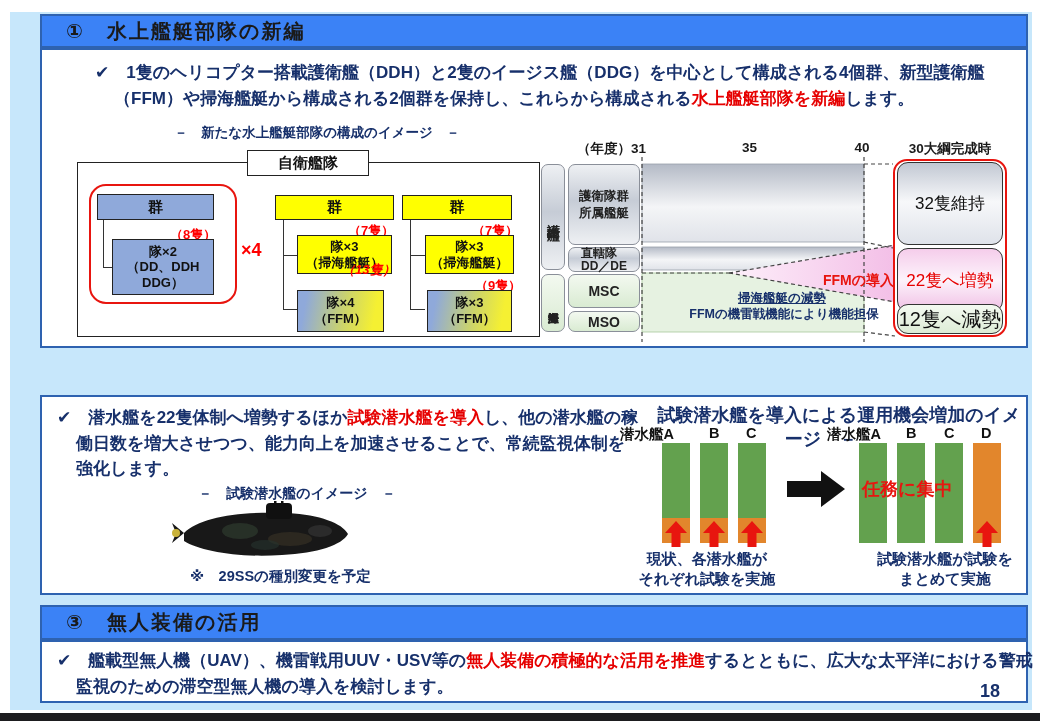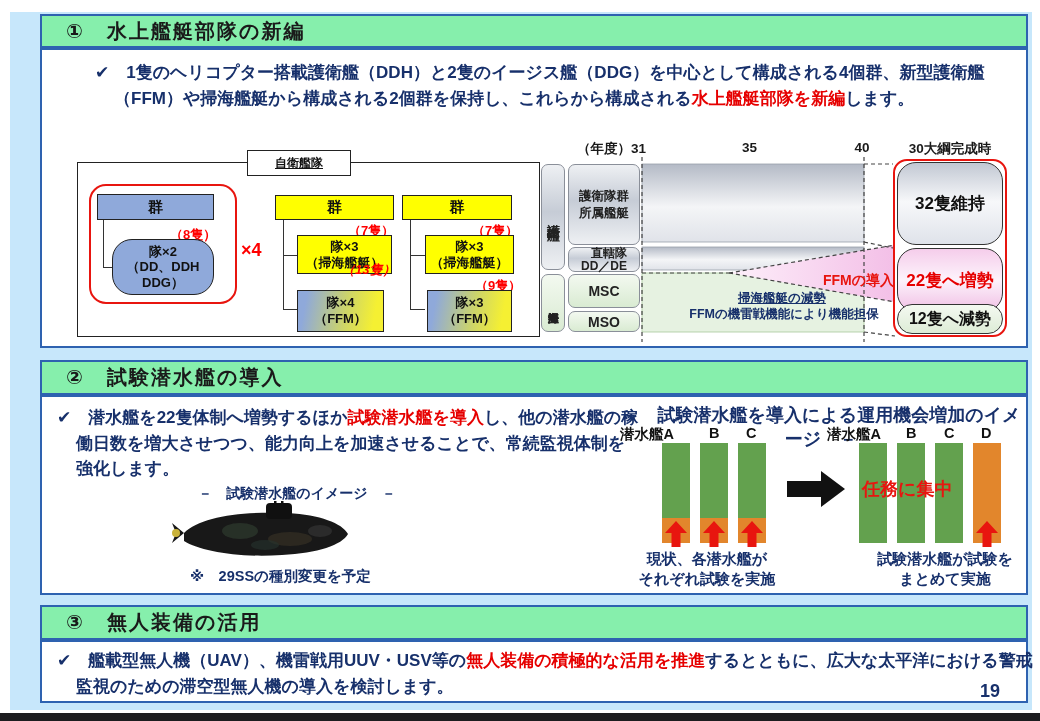--- a/index.html
+++ b/index.html
@@ -1,48 +1,48 @@
 <!DOCTYPE html>
 <html><head>
 <meta charset="utf-8">
 <style>
   html,body{margin:0;padding:0;}
   body{font-family:"Liberation Sans","DejaVu Sans",sans-serif;background:#ffffff;}
   #page{position:relative;width:1040px;height:721px;background:#ffffff;overflow:hidden;}
   .abs{position:absolute;}
   .slide-bg{left:10px;top:12px;width:1022px;height:698px;background:#c7e7fb;}
   .bottom-bar{left:0;top:713px;width:1040px;height:8px;background:#1d1d1f;}
-  .sec-header{left:40px;width:988px;height:34px;background:#86efac;border:2px solid #2e62b0;
+  .sec-header{left:40px;width:988px;height:34px;background:#3b82f6;border:2px solid #2e62b0;
     box-sizing:border-box;display:flex;align-items:center;padding-left:24px;
     font-size:20px;font-weight:600;color:#1a1a1a;letter-spacing:2px;}
   .sec-box{left:40px;width:988px;background:#ffffff;border:2px solid #2e62b0;box-sizing:border-box;}
   .para{font-size:17px;font-weight:700;color:#17306b;line-height:1.5;padding-left:19px;text-indent:-19px;}
   .red{color:#e60000;}
   .pre{white-space:pre-line;}
   .caption{font-size:13.5px;font-weight:600;color:#17306b;text-align:center;}
   
   .obox{border:1.5px solid #222;box-sizing:border-box;display:flex;align-items:center;justify-content:center;
     text-align:center;font-weight:700;color:#111;}
   .blue{background:#8fa9da;}
   .yellow{background:#ffff00;}
   .grad{background:linear-gradient(100deg,#8fa9da 10%,#ccd46a 55%,#f5f032 88%);}
   .cnt{color:#ff0000;font-weight:700;font-size:13px;}
   .elbow{border-left:1.5px solid #333;border-bottom:1.5px solid #333;box-sizing:border-box;}
   
   .tl-lab{background:linear-gradient(#eef0f3,#c6ccd6 45%,#eef0f3);border:1px solid #8a8f99;border-radius:7px;
-    box-sizing:border-box;display:flex;align-items:center;justify-content:center;text-align:right;
+    box-sizing:border-box;display:flex;align-items:center;justify-content:center;text-align:left;
     font-weight:700;color:#222;}
   .tl-green{background:linear-gradient(#f3f9f0,#d9ebd2);}
   .vert{writing-mode:vertical-rl;text-orientation:upright;letter-spacing:3px;}
   .axis{font-size:13.5px;font-weight:600;color:#1a1a1a;}
-  .out{border:1.5px solid #333;border-radius:19px;box-sizing:border-box;display:flex;align-items:center;
-    justify-content:center;font-weight:700;color:#111;}
+  .out{border:1.5px solid #333;border-radius:11px;box-sizing:border-box;display:flex;align-items:center;
+    justify-content:center;font-weight:400;color:#111;}
   .out1{background:linear-gradient(#c2c8d3,#f7f8fa 48%,#dfe3ea);font-size:17px;}
   .out2{background:linear-gradient(#f5cdeb,#fdf3fb 50%,#f0c0e5);font-size:17px;color:#e60000;}
-  .out3{background:linear-gradient(#f4f9f1,#ddecd6);font-size:16px;}
+  .out3{background:linear-gradient(#f4f9f1,#ddecd6);font-size:20px;}
   .out-frame{border:2.5px solid #e8150f;border-radius:14px;box-sizing:border-box;}
   .note-red{color:#e8150f;font-weight:800;font-size:14px;padding-left:25px;}
   .note-navy{color:#17306b;font-weight:600;font-size:12.5px;text-align:center;}
   
   .bar{width:28px;height:100px;}
   .bar-g{background:#63a14e;}
   .bar-o{background:#e2862c;}
   .bar-lab{font-size:14.5px;font-weight:700;color:#111;}
   .cap2{font-size:15px;font-weight:700;color:#17306b;text-align:center;line-height:1.3;}
 </style>
@@ -54,20 +54,21 @@
   <div class="abs bottom-bar"></div>
 
   <div class="abs sec-header" style="top:14px;">
     <span>①　水上艦艇部隊の新編</span>
   </div>
   <div class="abs sec-box" style="top:48px;height:300px;">
 
     <div class="abs para" style="left:53px;top:10px;width:922px;">
       <span>✔</span><span>　1隻のヘリコプター搭載護衛艦（DDH）と2隻のイージス艦（DDG）を中心として構成される4個群、新型護衛艦（FFM）や掃海艦艇から構成される2個群を保持し、これらから構成される</span><span class="red">水上艦艇部隊を新編</span><span>します。</span>
     </div>
+    <div class="abs caption" style="left:110px;top:74px;width:330px;">－　新たな水上艦艇部隊の構成のイメージ　－</div>
 
     <svg class="abs" style="left:0;top:0;" width="984" height="296" viewBox="0 0 984 296">
       <defs>
         <linearGradient id="gv" x1="0" y1="0" x2="0" y2="1">
           <stop offset="0" stop-color="#b4bac6"></stop>
             <stop offset="0.55" stop-color="#f4f5f7"></stop>
             <stop offset="1" stop-color="#e0e3e9"></stop>
         </linearGradient>
         <linearGradient id="pk" x1="0" y1="0" x2="1" y2="0">
           <stop offset="0" stop-color="#fdeffa"></stop>
@@ -84,32 +85,32 @@
         <path d="M822 114 H851"></path>
         <path d="M822 192 L851 198"></path>
         <path d="M687 223 L853 195"></path>
         <path d="M687 223 L853 252"></path>
         <path d="M600 223 H687"></path>
         <path d="M822 282 L853 286"></path>
       </g>
     </svg>
 
     <div class="abs" style="left:35px;top:112px;width:463px;height:175px;border:1.5px solid #222;box-sizing:border-box;"></div>
-    <div class="abs obox" style="left:205px;top:100px;width:104px;height:26px;background:#fff;font-size:12px;text-decoration:underline;">自衛艦隊</div>
+    <div class="abs obox" style="left:205px;top:100px;width:122px;height:26px;background:#fff;font-size:15px;">自衛艦隊</div>
 
     <div class="abs elbow" style="left:61px;top:170px;width:10px;height:48px;"></div>
     <div class="abs elbow" style="left:241px;top:170px;width:14px;height:36px;"></div>
     <div class="abs elbow" style="left:241px;top:170px;width:14px;height:90px;"></div>
     <div class="abs elbow" style="left:368px;top:170px;width:15px;height:36px;"></div>
     <div class="abs elbow" style="left:368px;top:170px;width:15px;height:90px;"></div>
 
     <div class="abs" style="left:47px;top:134px;width:148px;height:120px;border:2.2px solid #e8150f;border-radius:17px;box-sizing:border-box;"></div>
     <div class="abs obox blue" style="left:55px;top:144px;width:117px;height:26px;font-size:15px;">群</div>
     <div class="abs cnt" style="left:128px;top:176px;">（8隻）</div>
-    <div class="abs obox blue pre" style="left:70px;top:189px;width:102px;height:56px;font-size:13px;line-height:1.2;border-radius:20px;">隊×2
+    <div class="abs obox blue pre" style="left:70px;top:189px;width:102px;height:56px;font-size:13px;line-height:1.2;">隊×2
 （DD、DDH
 DDG）</div>
     <div class="abs" style="left:199px;top:190px;font-size:18px;font-weight:800;color:#ff0000;">×4</div>
 
     <div class="abs obox yellow" style="left:233px;top:145px;width:119px;height:25px;font-size:15px;">群</div>
     <div class="abs cnt" style="left:306px;top:172px;">（7隻）</div>
     <div class="abs obox yellow pre" style="left:255px;top:185px;width:95px;height:39px;font-size:13px;line-height:1.2;">隊×3
 （掃海艦艇）</div>
     <div class="abs cnt" style="left:300px;top:211px;font-style:italic;">（13隻）</div>
     <div class="abs obox grad pre" style="left:255px;top:240px;width:87px;height:42px;font-size:13px;line-height:1.2;">隊×4
@@ -140,23 +141,20 @@
     <div class="abs note-red" style="left:756px;top:222px;">FFMの導入</div>
     <div class="abs note-navy" style="left:640px;top:240px;width:200px;text-decoration:underline;">掃海艦艇の減勢</div>
     <div class="abs note-navy" style="left:622px;top:256px;width:240px;">FFMの機雷戦機能により機能担保</div>
 
     <div class="abs out-frame" style="left:851px;top:109px;width:114px;height:178px;"></div>
     <div class="abs out out1" style="left:855px;top:112px;width:106px;height:83px;">32隻維持</div>
     <div class="abs out out2" style="left:855px;top:198px;width:106px;height:64px;">22隻へ増勢</div>
     <div class="abs out out3" style="left:855px;top:254px;width:106px;height:30px;">12隻へ減勢</div>
   </div>
 
-  <div class="abs sec-header" style="top:360px;height:35px;">
-    <span>②　試験潜水艦の導入</span>
-  </div>
   <div class="abs sec-box" style="top:395px;height:200px;">
 
     <div class="abs para" style="left:15px;top:8px;width:565px;">
       <span>✔</span><span>　潜水艦を22隻体制へ増勢するほか</span><span class="red">試験潜水艦を導入</span><span>し、他の潜水艦の稼働日数を増大させつつ、能力向上を加速させることで、常続監視体制を強化します。</span>
     </div>
 
     <div class="abs caption" style="left:95px;top:88px;width:320px;font-size:14px;">－　試験潜水艦のイメージ　－</div>
 
     <svg class="abs" style="left:128px;top:104px;" width="185" height="64" viewBox="0 0 185 64">
       <path d="M14,32 C30,16 70,10 118,12 C150,14 172,22 178,33 C172,44 148,52 112,54 C68,57 30,50 14,40 Z" fill="#181818"></path>
@@ -221,14 +219,14 @@
 
   <div class="abs sec-header" style="top:605px;height:35px;">
     <span>③　無人装備の活用</span>
   </div>
   <div class="abs sec-box" style="top:640px;height:63px;">
     <div class="abs para" style="left:15px;top:6px;width:960px;">
       <span>✔</span><span>　艦載型無人機（UAV）、機雷戦用UUV・USV等の</span><span class="red">無人装備の積極的な活用を推進</span><span>するとともに、広大な太平洋における警戒監視のための滞空型無人機の導入を検討します。</span>
     </div>
   </div>
 
-  <div class="abs" style="left:980px;top:681px;font-size:18px;font-weight:600;color:#17306b;">19</div>
+  <div class="abs" style="left:980px;top:681px;font-size:18px;font-weight:600;color:#17306b;">18</div>
 </div>
 
 </body></html>

